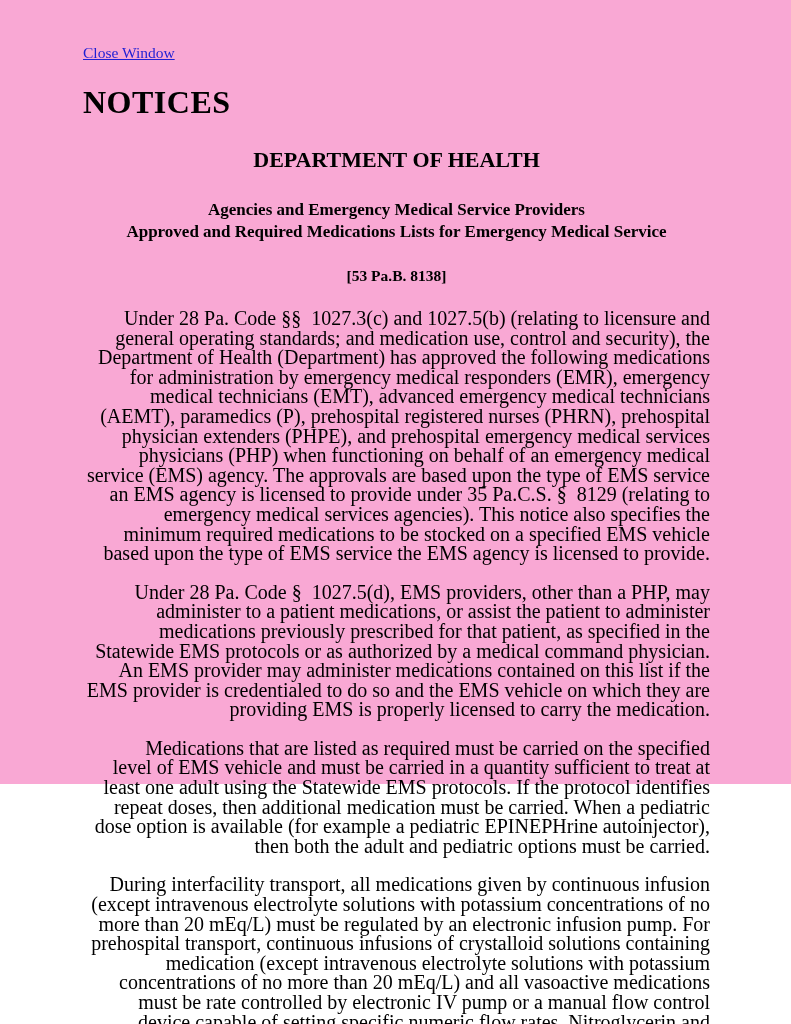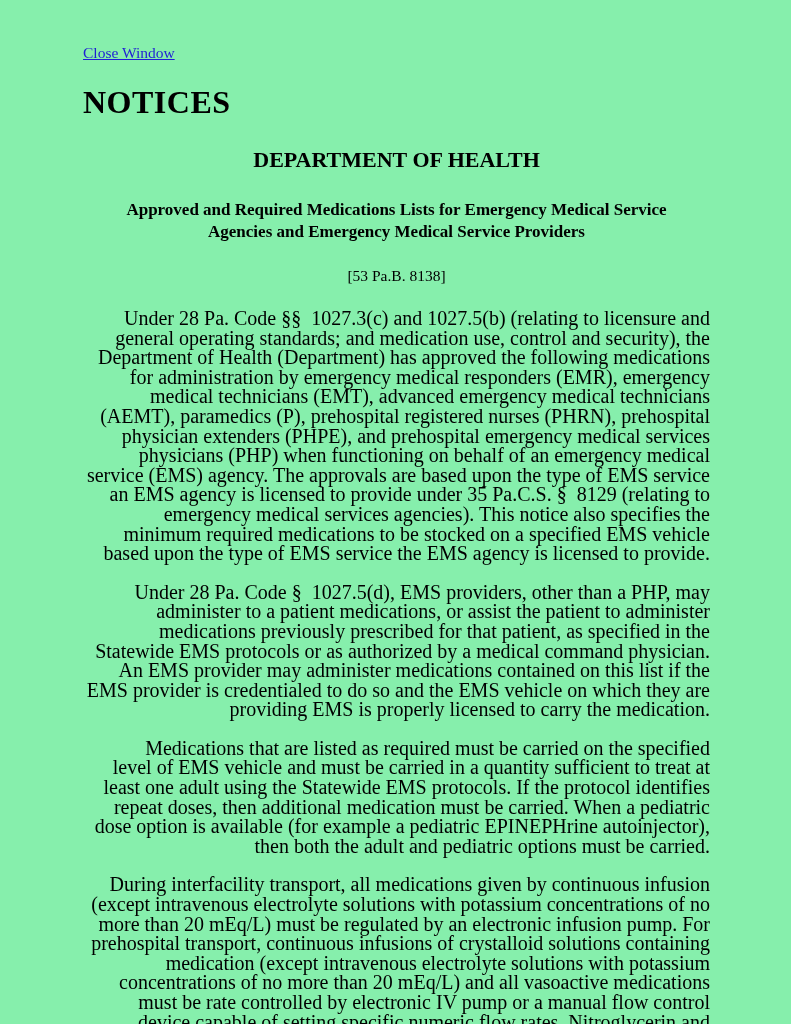--- a/index.html
+++ b/index.html
@@ -10,23 +10,23 @@
   body {
     width: 791px;
     height: 1024px;
     font-family: "Liberation Serif", serif;
     color: #000000;
     overflow: hidden;
   }
   .page {
     box-sizing: border-box;
     width: 791px;
-    height: 1024px;
+    height: 784px;
     padding: 44px 81px 0 83px;
-    background: #86efac;
+    background: #f9a8d4;
   }
   .close-link {
     display: inline-block;
     font-size: 15.5px;
     color: #1f1fd4;
     text-decoration: underline;
     cursor: pointer;
     margin-bottom: 22px;
   }
   h1.notices {
@@ -44,21 +44,21 @@
   }
   .doc-title {
     font-size: 17px;
     font-weight: bold;
     text-align: center;
     line-height: 22px;
     margin: 0 0 24px 0;
   }
   .citation-block {
     font-size: 15.5px;
-    font-weight: normal;
+    font-weight: bold;
     text-align: center;
     line-height: 18px;
     margin: 0 0 24px 0;
   }
   .body-text p {
     font-size: 20px;
     line-height: 19.6px;
     margin: 0 0 19px 0;
     text-indent: 21px;
     white-space: pre-wrap;
@@ -70,22 +70,22 @@
 
 <div class="page">
 
   <a href="#" class="close-link">Close Window</a>
 
   <h1 class="notices">NOTICES</h1>
 
   <h2 class="department">DEPARTMENT OF HEALTH</h2>
 
   <div class="doc-title">
+    <div>Agencies and Emergency Medical Service Providers</div>
     <div>Approved and Required Medications Lists for Emergency Medical Service</div>
-    <div>Agencies and Emergency Medical Service Providers</div>
   </div>
 
   <div class="citation-block">
     <div>[53 Pa.B. 8138]</div>
   </div>
 
   <div class="body-text">
     <p>Under 28 Pa. Code §§  1027.3(c) and 1027.5(b) (relating to licensure and general operating standards; and medication use, control and security), the Department of Health (Department) has approved the following medications for administration by emergency medical responders (EMR), emergency medical technicians (EMT), advanced emergency medical technicians (AEMT), paramedics (P), prehospital registered nurses (PHRN), prehospital physician extenders (PHPE), and prehospital emergency medical services physicians (PHP) when functioning on behalf of an emergency medical service (EMS) agency. The approvals are based upon the type of EMS service an EMS agency is licensed to provide under 35 Pa.C.S. §  8129 (relating to emergency medical services agencies). This notice also specifies the minimum required medications to be stocked on a specified EMS vehicle based upon the type of EMS service the EMS agency is licensed to provide.</p>
     <p>Under 28 Pa. Code §  1027.5(d), EMS providers, other than a PHP, may administer to a patient medications, or assist the patient to administer medications previously prescribed for that patient, as specified in the Statewide EMS protocols or as authorized by a medical command physician. An EMS provider may administer medications contained on this list if the EMS provider is credentialed to do so and the EMS vehicle on which they are providing EMS is properly licensed to carry the medication.</p>
     <p>Medications that are listed as required must be carried on the specified level of EMS vehicle and must be carried in a quantity sufficient to treat at least one adult using the Statewide EMS protocols. If the protocol identifies repeat doses, then additional medication must be carried. When a pediatric dose option is available (for example a pediatric EPINEPHrine autoinjector), then both the adult and pediatric options must be carried.</p>

